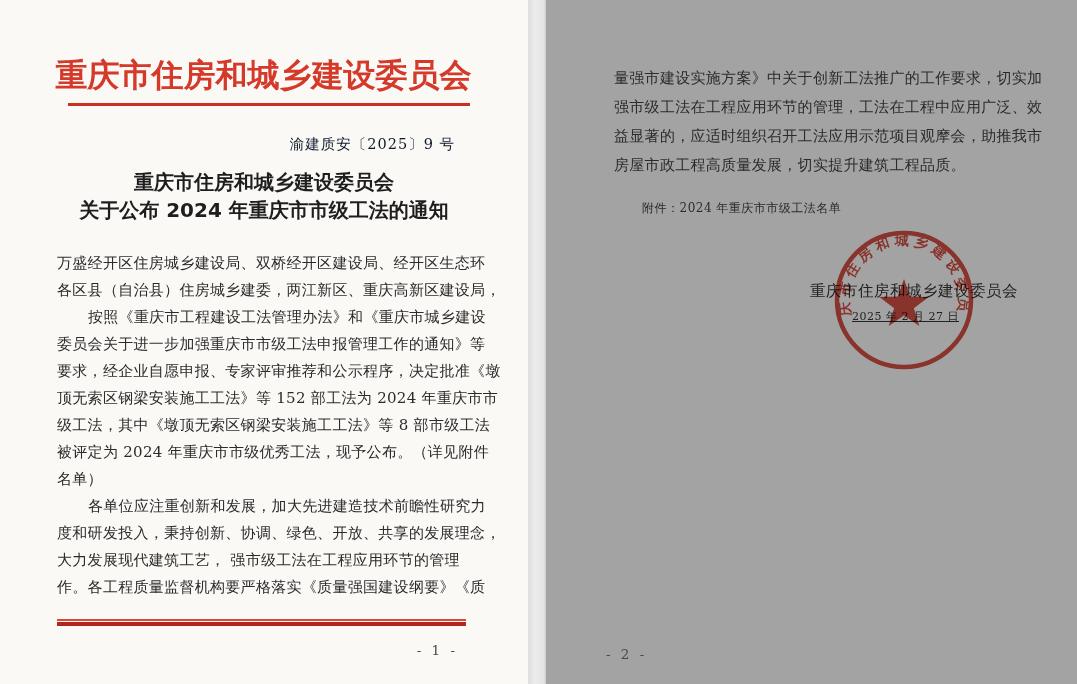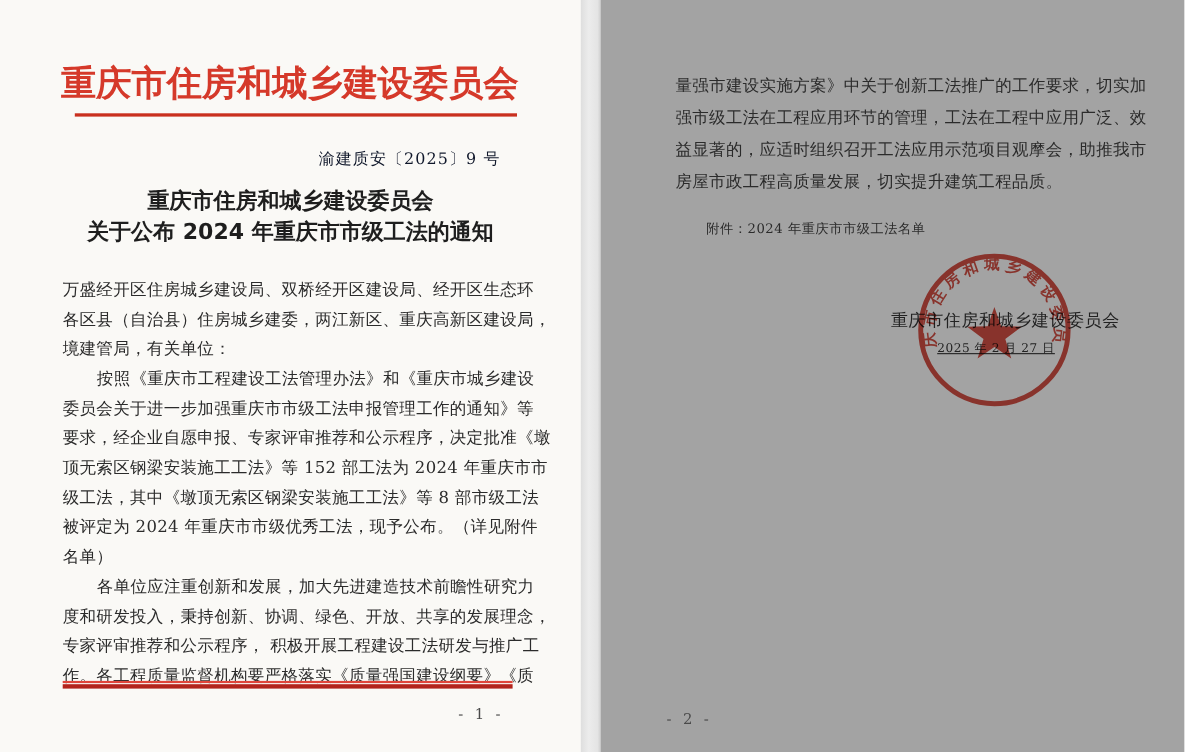--- a/index.html
+++ b/index.html
@@ -98,31 +98,30 @@
     <div class="doc-number">渝建质安〔2025〕9 号</div>
 
     <div class="doc-title">
       <div>重庆市住房和城乡建设委员会</div>
       <div>关于公布 2024 年重庆市市级工法的通知</div>
     </div>
 
     <div class="body-block body-p1">
         <div class="bline">万盛经开区住房城乡建设局、双桥经开区建设局、经开区生态环</div>
         <div class="bline">各区县（自治县）住房城乡建委，两江新区、重庆高新区建设局，</div>
-        <div class="bline">境建管局，有关单位：</div>
         <div class="bline indent">按照《重庆市工程建设工法管理办法》和《重庆市城乡建设</div>
         <div class="bline">委员会关于进一步加强重庆市市级工法申报管理工作的通知》等</div>
         <div class="bline">要求，经企业自愿申报、专家评审推荐和公示程序，决定批准《墩</div>
         <div class="bline">顶无索区钢梁安装施工工法》等 152 部工法为 2024 年重庆市市</div>
         <div class="bline">级工法，其中《墩顶无索区钢梁安装施工工法》等 8 部市级工法</div>
         <div class="bline">被评定为 2024 年重庆市市级优秀工法，现予公布。（详见附件</div>
         <div class="bline">名单）</div>
         <div class="bline indent">各单位应注重创新和发展，加大先进建造技术前瞻性研究力</div>
         <div class="bline">度和研发投入，秉持创新、协调、绿色、开放、共享的发展理念，</div>
-        <div class="bline">专家评审推荐和公示程序， 积极开展工程建设工法研发与推广工</div>
+        <div class="bline">大力发展现代建筑工艺， 强市级工法在工程应用环节的管理</div>
         <div class="bline">作。各工程质量监督机构要严格落实《质量强国建设纲要》《质</div>
       </div>
 
     <div class="footer-redline">
       <div class="l1"></div>
       <div class="l2"></div>
     </div>
 
     <div class="page-num pn1">- 1 -</div>
   </div>

